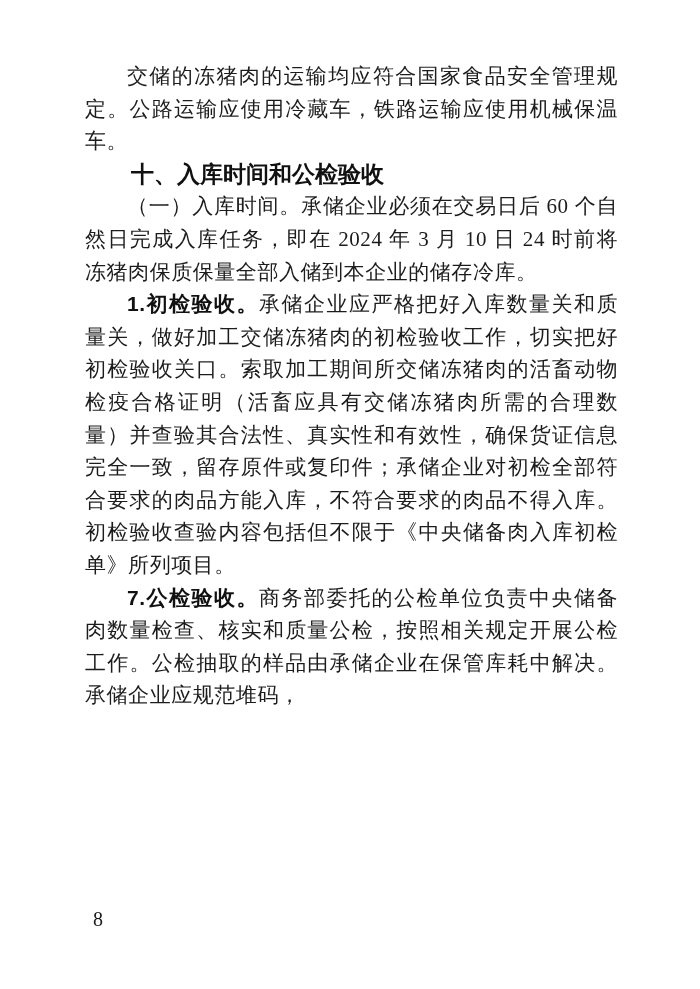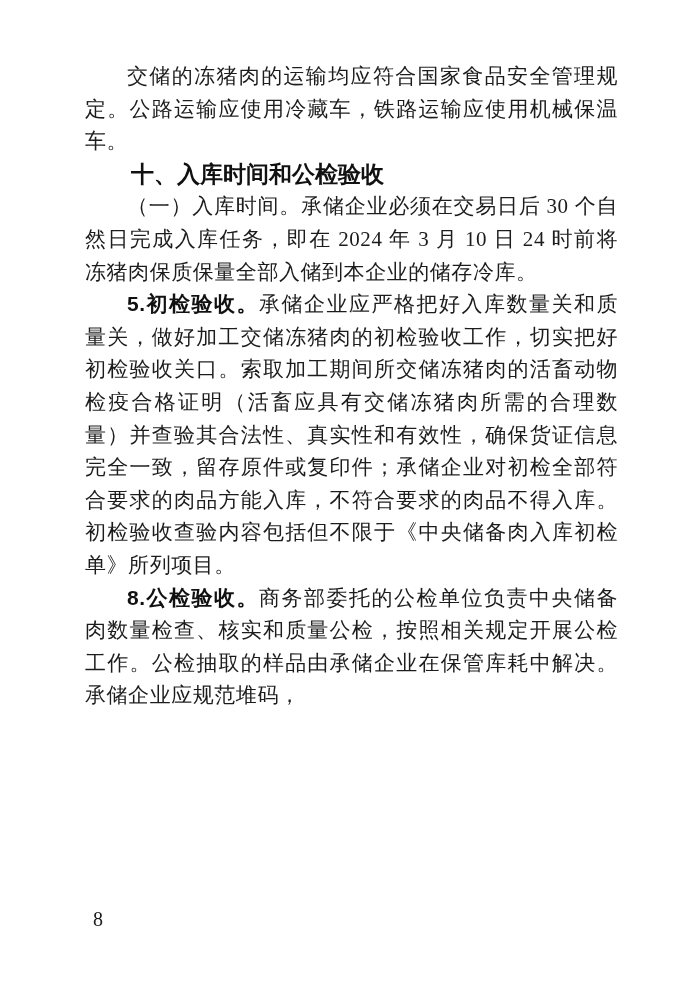--- a/index.html
+++ b/index.html
@@ -56,24 +56,24 @@
 </head>
 <body>
 
 <div class="page">
   <div class="body-text">
 
     <p class="para">交储的冻猪肉的运输均应符合国家食品安全管理规定。公路运输应使用冷藏车，铁路运输应使用机械保温车。</p>
 
     <p class="heading">十、入库时间和公检验收</p>
 
-    <p class="para">（一）入库时间。承储企业必须在交易日后 30 个自然日完成入库任务，即在 2024 年 3 月 10 日 24 时前将冻猪肉保质保量全部入储到本企业的储存冷库。</p>
+    <p class="para">（一）入库时间。承储企业必须在交易日后 60 个自然日完成入库任务，即在 2024 年 3 月 10 日 24 时前将冻猪肉保质保量全部入储到本企业的储存冷库。</p>
 
 
-    <p class="para"><span class="lead-bold">5.初检验收。</span><span>承储企业应严格把好入库数量关和质量关，做好加工交储冻猪肉的初检验收工作，切实把好初检验收关口。索取加工期间所交储冻猪肉的活畜动物检疫合格证明（活畜应具有交储冻猪肉所需的合理数量）并查验其合法性、真实性和有效性，确保货证信息完全一致，留存原件或复印件；承储企业对初检全部符合要求的肉品方能入库，不符合要求的肉品不得入库。初检验收查验内容包括但不限于《中央储备肉入库初检单》所列项目。</span></p>
+    <p class="para"><span class="lead-bold">1.初检验收。</span><span>承储企业应严格把好入库数量关和质量关，做好加工交储冻猪肉的初检验收工作，切实把好初检验收关口。索取加工期间所交储冻猪肉的活畜动物检疫合格证明（活畜应具有交储冻猪肉所需的合理数量）并查验其合法性、真实性和有效性，确保货证信息完全一致，留存原件或复印件；承储企业对初检全部符合要求的肉品方能入库，不符合要求的肉品不得入库。初检验收查验内容包括但不限于《中央储备肉入库初检单》所列项目。</span></p>
 
 
-    <p class="para"><span class="lead-bold">8.公检验收。</span><span>商务部委托的公检单位负责中央储备肉数量检查、核实和质量公检，按照相关规定开展公检工作。公检抽取的样品由承储企业在保管库耗中解决。承储企业应规范堆码，</span></p>
+    <p class="para"><span class="lead-bold">7.公检验收。</span><span>商务部委托的公检单位负责中央储备肉数量检查、核实和质量公检，按照相关规定开展公检工作。公检抽取的样品由承储企业在保管库耗中解决。承储企业应规范堆码，</span></p>
 
   </div>
 
   <div class="page-number">8</div>
 </div>
 
 </body></html>

